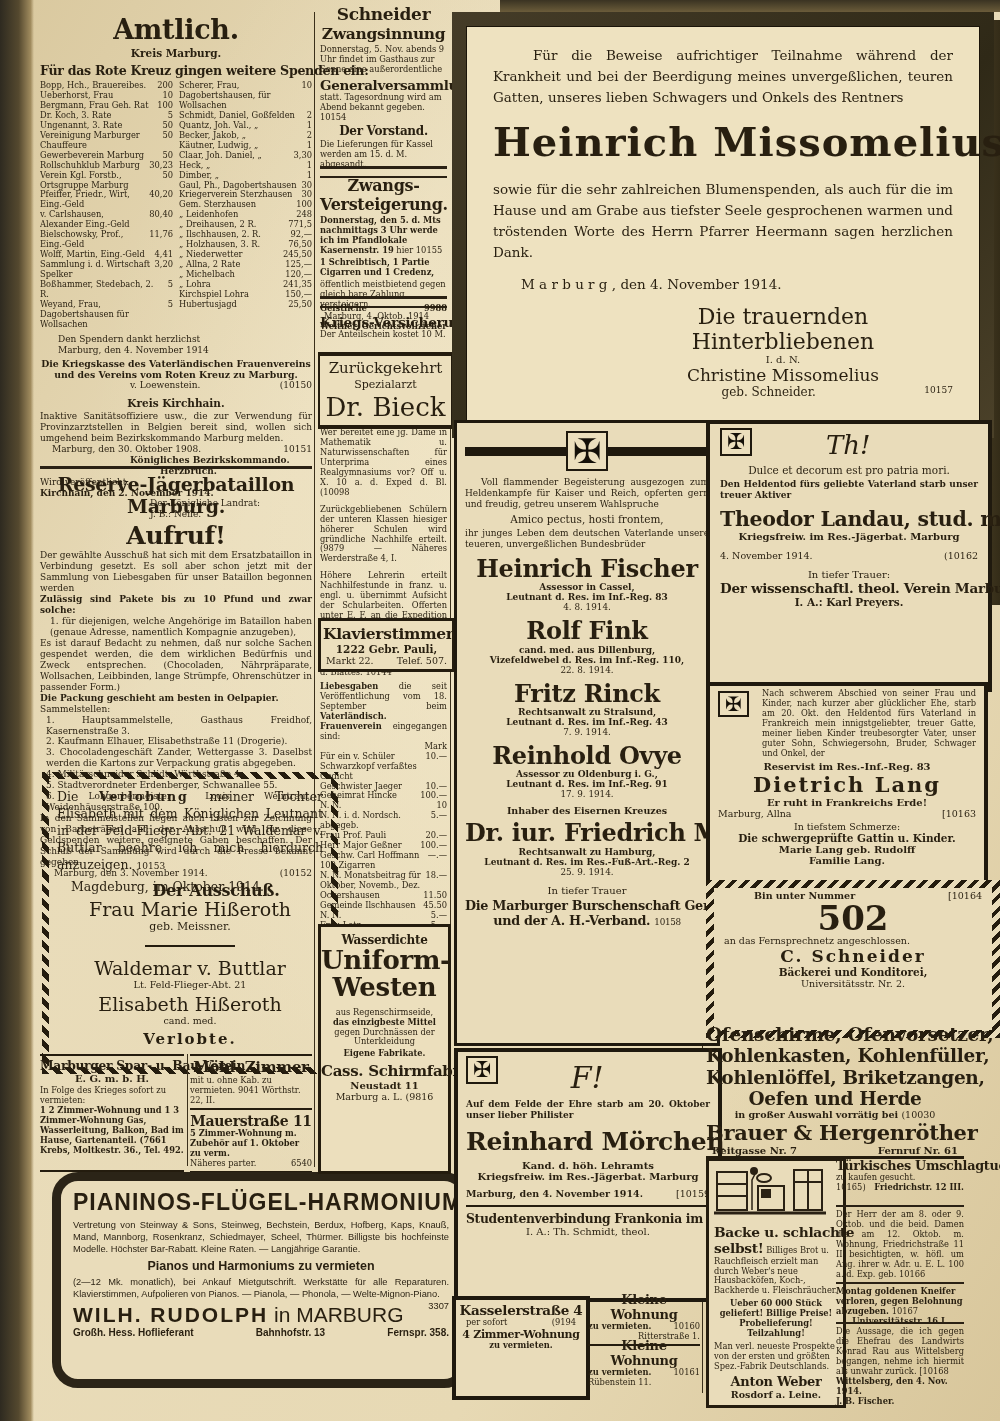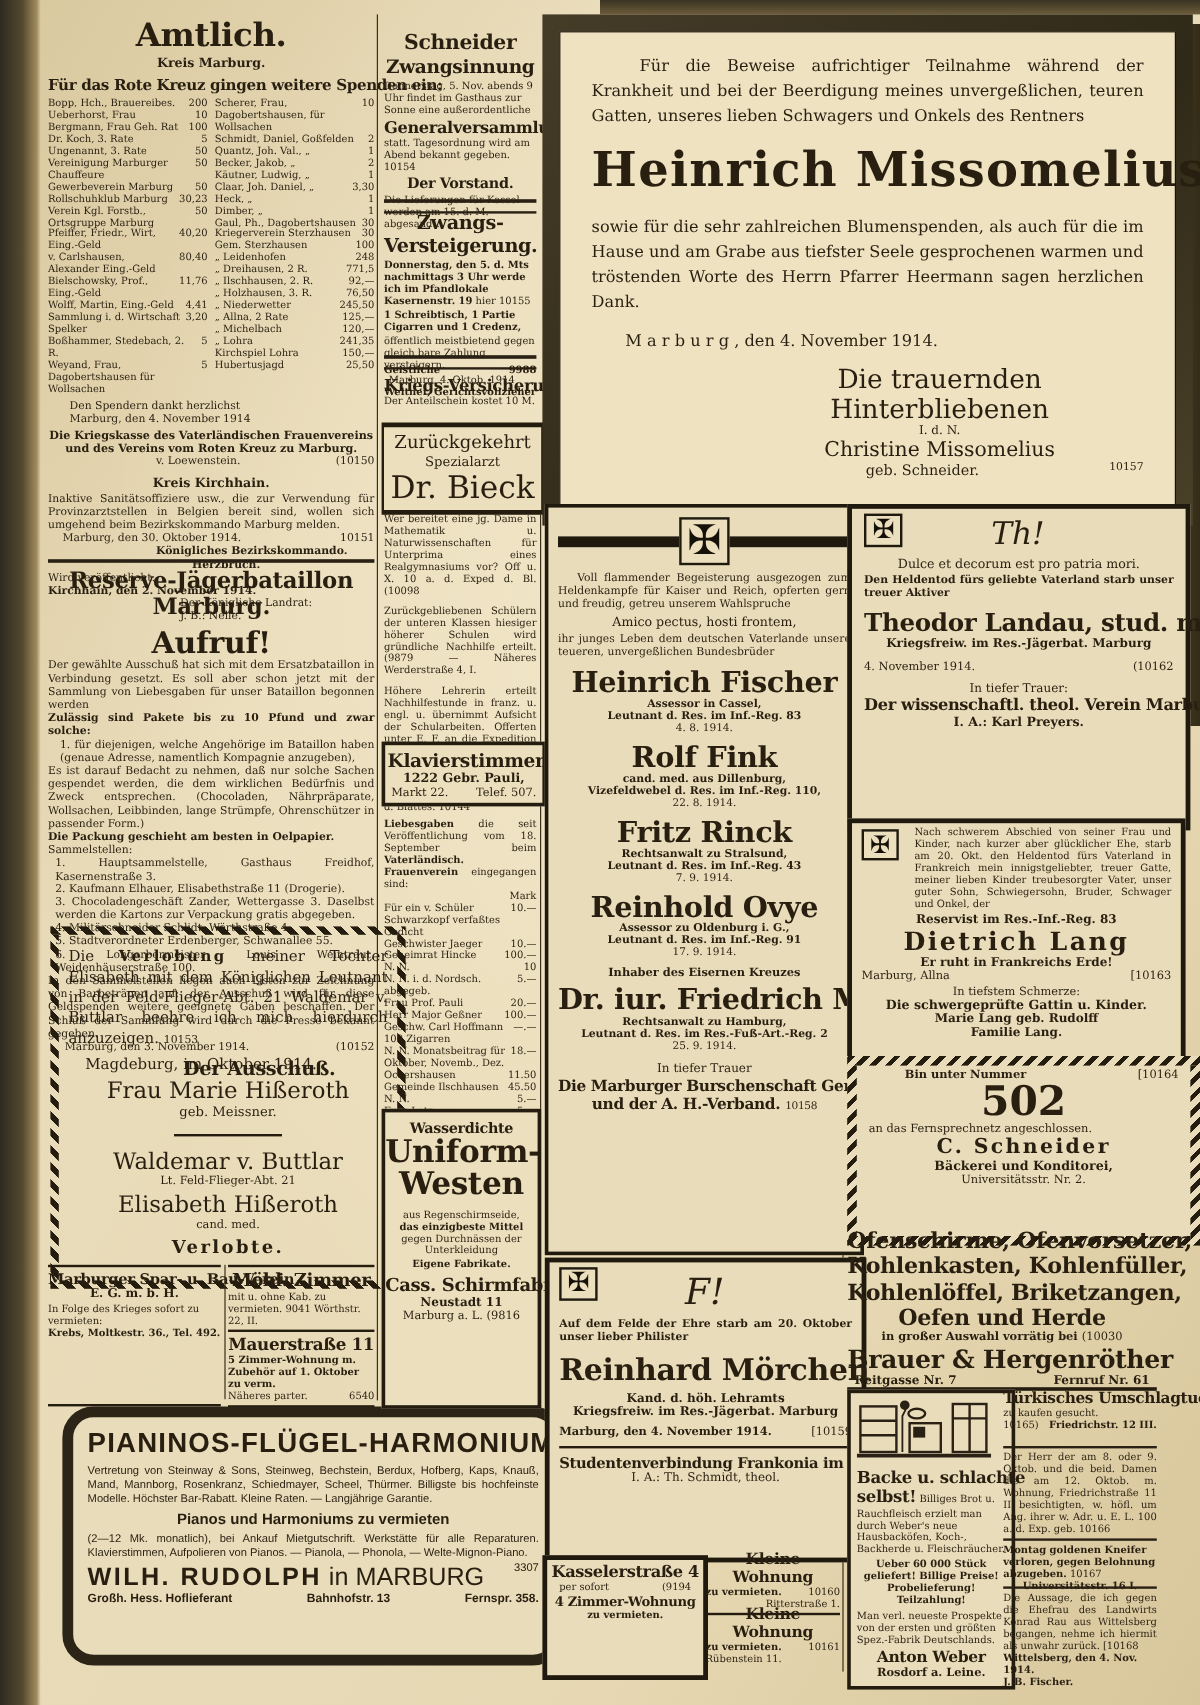--- a/index.html
+++ b/index.html
@@ -208,21 +208,21 @@
     <div class="c b" style="font-size:9.3px;margin-top:2px">Die Kriegskasse des Vaterländischen Frauenvereins</div>
     <div class="c b" style="font-size:9.3px">und des Vereins vom Roten Kreuz zu Marburg.</div>
     <div class="row sm">
         <span style="margin-left:90px">v. Loewenstein.</span>
         <span>(10150</span>
       </div>
 
     <div class="c b" style="font-size:10.5px;margin-top:6px">Kreis Kirchhain.</div>
     <div class="sm" style="margin-top:2px">Inaktive Sanitätsoffiziere usw., die zur Verwendung für Provinzarztstellen in Belgien bereit sind, wollen sich umgehend beim Bezirkskommando Marburg melden.</div>
     <div class="row sm">
-        <span style="margin-left:12px">Marburg, den 30. Oktober 1914.</span>
+        <span style="margin-left:12px">Marburg, den 30. Oktober 1908.</span>
         <span>10151</span>
       </div>
     <div class="sm c b" style="margin-left:90px">Königliches Bezirkskommando.</div>
     <div class="sm c b" style="margin-left:120px">Herzbruch.</div>
     <div class="sm">Wird veröffentlicht.</div>
     <div class="sm b">Kirchhain, den 2. November 1914.</div>
     <div class="sm c" style="margin-left:110px">Der Königliche Landrat:</div>
     <div class="sm c" style="margin-left:110px">J. B.: Nelle.</div>
   </section>
 
@@ -270,20 +270,21 @@
     <div class="c" style="font-size:9.5px">Lt. Feld-Flieger-Abt. 21</div>
     <div class="c" style="font-size:19px;margin-top:3px">Elisabeth Hißeroth</div>
     <div class="c" style="font-size:9.5px">cand. med.</div>
     <div class="c b sig-sp" style="font-size:15px;margin-top:4px">Verlobte.</div>
   </section>
 
   <section class="abs" style="left:40px;top:1054px;width:144px;height:112px;border-top:2px solid #241c0e;border-bottom:2px solid #241c0e;padding-top:2px">
     <div class="c frak" style="font-size:12.3px;white-space:nowrap">Marburger Spar- u. Bau-Verein</div>
     <div class="c b" style="font-size:10px">E. G. m. b. H.</div>
     <div class="xs" style="margin-top:2px">In Folge des Krieges sofort zu vermieten:</div>
+    <div class="xs b"><span>1 2 Zimmer-Wohnung und 1 3 Zimmer-Wohnung Gas, Wasserleitung, Balkon, Bad im Hause, Gartenanteil.</span> <span>(7661</span></div>
     <div class="xs b">Krebs, Moltkestr. 36., Tel. 492.</div>
   </section>
   <div class="abs vr" style="left:187px;top:1054px;height:112px"></div>
   <section class="abs" style="left:190px;top:1054px;width:122px;height:52px;border-top:2px solid #241c0e;padding-top:2px">
     <div class="c frak" style="font-size:15px">Möbl. Zimmer</div>
     <div class="xs"><span>mit u. ohne Kab. zu vermieten.</span> <span>9041</span> <span>Wörthstr. 22, II.</span></div>
   </section>
   <section class="abs" style="left:190px;top:1108px;width:122px;height:58px;border-top:2px solid #241c0e;border-bottom:2px solid #241c0e;padding-top:3px">
     <div class="c frak" style="font-size:14px">Mauerstraße 11</div>
     <div class="xs b">5 Zimmer-Wohnung m. Zubehör auf 1. Oktober zu verm.</div>
@@ -299,21 +300,21 @@
     <div class="c b" style="font-size:12.5px;margin-top:4px">Pianos und Harmoniums zu vermieten</div>
     <div style="font-size:9.3px;line-height:1.3;text-align:justify;margin-top:3px"><span>(2—12 Mk. monatlich), bei Ankauf Mietgutschrift.  Werkstätte für alle Reparaturen.  Klavierstimmen, Aufpolieren von Pianos. — Pianola, — Phonola, — Welte-Mignon-Piano.</span> <span style="float:right">3307</span></div>
     <div style="font-size:21px;margin-top:3px"><span class="b sig-sp">WILH. RUDOLPH</span><span> in MARBURG</span></div>
     <div class="row b" style="font-size:10px">
         <span>Großh. Hess. Hoflieferant</span>
         <span>Bahnhofstr. 13</span>
         <span>Fernspr. 358.</span>
       </div>
   </section>
 
-  <section class="abs" style="left:320px;top:26px;width:127px">
+  <section class="abs" style="left:320px;top:4px;width:127px">
     <div class="c frak" style="font-size:17px">Schneider</div>
     <div class="c frak" style="font-size:15.5px">Zwangsinnung</div>
     <div class="xs" style="margin-top:2px">Donnerstag, 5. Nov. abends 9 Uhr findet im Gasthaus zur Sonne eine außerordentliche</div>
     <div class="c frak" style="font-size:13.5px;margin-top:2px">Generalversammlung</div>
     <div class="xs"><span>statt. Tagesordnung wird am Abend bekannt gegeben.</span> <span>10154</span></div>
     <div class="c frak" style="font-size:12px;margin-top:1px">Der Vorstand.</div>
     <div class="xs" style="margin-top:2px">Die Lieferungen für Kassel werden am 15. d. M. abgesandt.</div>
   </section>
   <div class="abs hr2" style="left:320px;top:166px;width:127px"></div>
   <section class="abs" style="left:320px;top:176px;width:127px">

